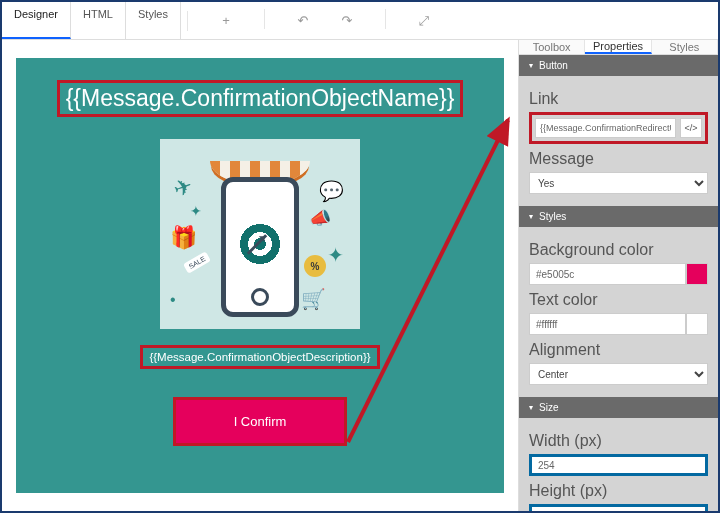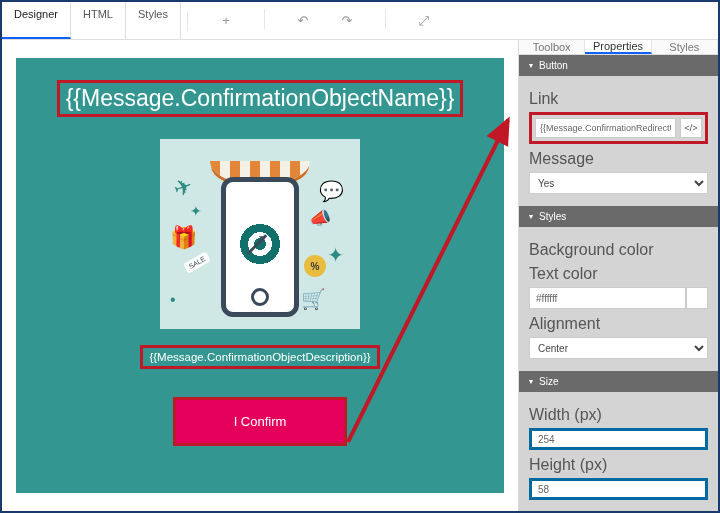--- a/index.html
+++ b/index.html
@@ -161,20 +161,24 @@
         <div class="field-label">Message</div>
         <select class="select"><option>Yes</option></select>
       </div>
 
       <div class="section-head">
         <span class="caret">▾</span>
         <span>Styles</span>
       </div>
       <div class="section-body">
         <div class="field-label">Background color</div>
+        <div class="color-row">
+          <input class="color-input" value="#e5005c" style="">
+          <div class="color-swatch" style="background:#e5005c"></div>
+        </div>
         <div class="field-label">Text color</div>
         <div class="color-row">
           <input class="color-input" value="#ffffff" style="">
           <div class="color-swatch" style="background:#ffffff"></div>
         </div>
         <div class="field-label">Alignment</div>
         <select class="select"><option>Center</option></select>
       </div>
 
       <div class="section-head">

